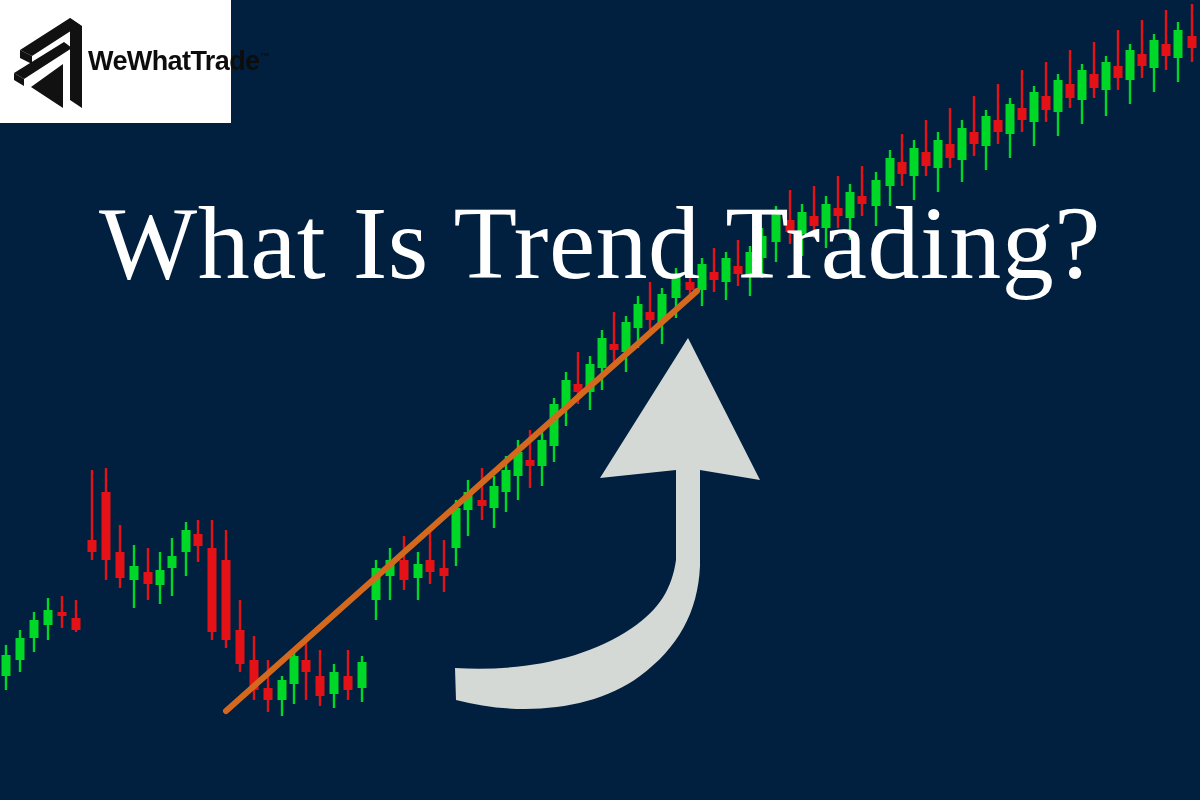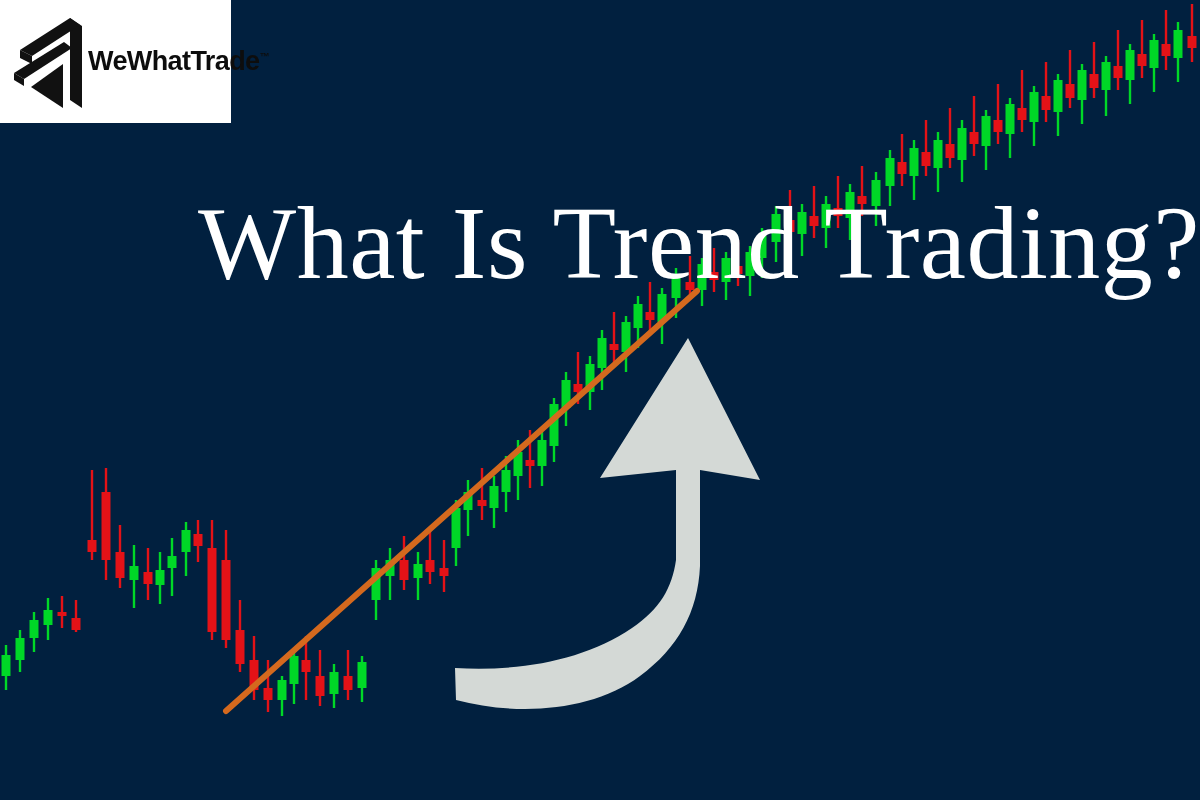--- a/index.html
+++ b/index.html
@@ -38,21 +38,21 @@
   
   #title-banner {
     position: absolute;
     left: 0;
     top: 178px;
     width: 1200px;
     height: 130px;
     z-index: 4;
     display: flex;
     align-items: center;
-    justify-content: flex-end;
+    justify-content: center;
     pointer-events: none;
   }
   #page-title {
     font-family: "Liberation Serif", "DejaVu Serif", serif;
     font-size: 104px;
     line-height: 1;
     color: #ffffff;
     white-space: nowrap;
     letter-spacing: 0.5px;
     font-weight: 400;

